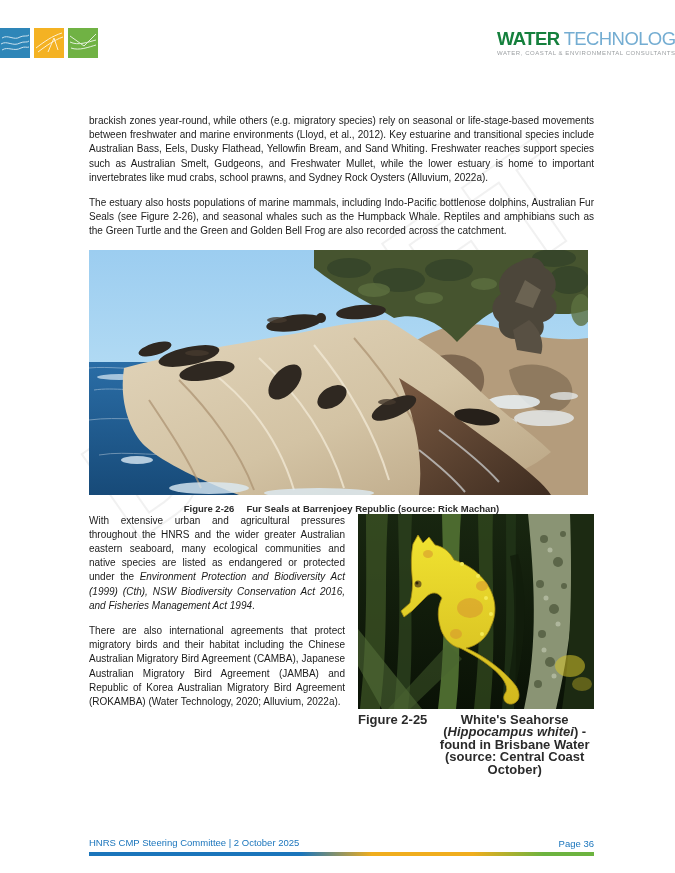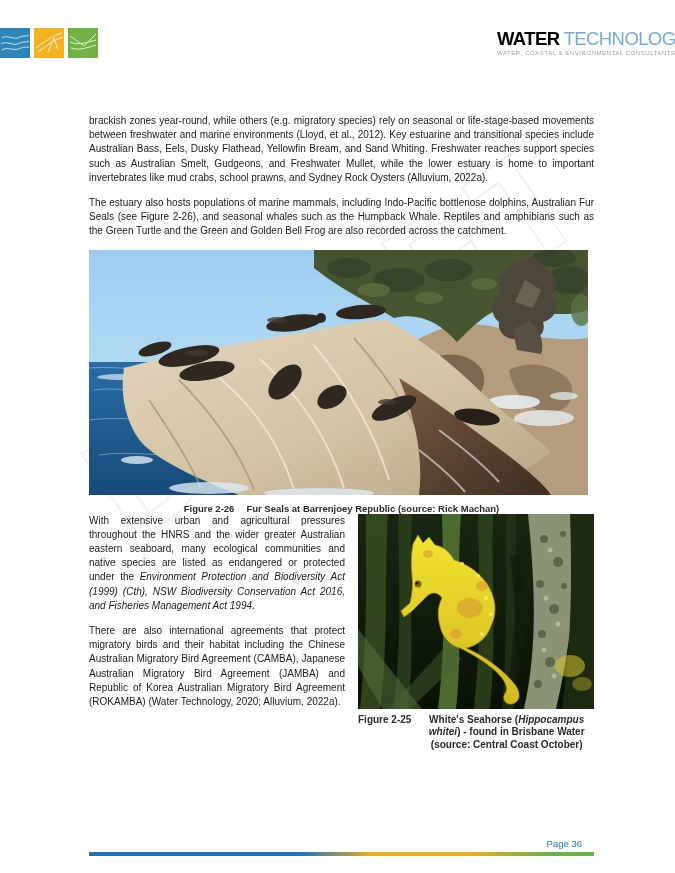--- a/index.html
+++ b/index.html
@@ -16,49 +16,49 @@
     color:transparent; -webkit-text-stroke:2px rgba(120,120,120,0.10);
     text-align:center; pointer-events:none; user-select:none;
   }
   .content{position:relative; z-index:1; margin:0 81px 0 89px; width:505px;}
   
   .header{position:relative; height:72px; padding-top:28px;}
   .logo-squares{position:absolute; left:0; top:28px; display:flex; gap:4px;}
   .logo-sq{width:30px; height:30px; display:block;}
   .brand{position:absolute; right:6px; top:29px; text-align:left; width:172px;}
   .brand-main{font-size:18.5px; letter-spacing:-0.6px; line-height:19px; white-space:nowrap;}
-  .brand-w1{font-weight:bold; color:#000000;}
+  .brand-w1{font-weight:bold; color:#15803d;}
   .brand-w2{font-weight:400; color:#74add2;}
   .brand-tag{font-size:6px; letter-spacing:0.55px; color:#9a9ea1; margin-top:2px; white-space:nowrap;}
   
   .para{font-size:10px; line-height:14.2px; text-align:justify; margin:0 0 11px 0;}
   .p1{margin-top:14px;}
   .it{font-style:italic;}
   
   .fig1{margin-top:3px;}
   .fig1 svg{display:block;}
   .caption1{
     margin-top:8px; text-align:center; font-size:9.5px; font-weight:bold; color:#2b2b2b;
   }
   .cap-label{margin-right:12px;}
   
   .columns{display:flex; justify-content:space-between; }
   .col-left{width:256px;}
   .col-right{width:236px;}
   .col-right svg{display:block;}
   .caption2{
     margin-top:5px; display:flex; justify-content:center;
-    font-size:10px; font-weight:bold; color:#2b2b2b; line-height:12.5px;
+    font-size:13px; font-weight:bold; color:#2b2b2b; line-height:12.5px;
   }
   .caption2 .cap-label{margin-right:8px; white-space:nowrap;}
   .cap2-text{width:182px; text-align:center;}
   
   .footer{position:absolute; left:89px; right:81px; bottom:17px; z-index:1;}
   .footer-text{font-size:9.5px; line-height:13px; color:#1b75bc;}
-  .footer-page{position:absolute; right:12px; bottom:7px; font-size:9.5px; color:#1b75bc;}
+  .footer-page{position:absolute; right:0; bottom:7px; font-size:9.5px; color:#1b75bc;}
   .footer-bar{height:4px; margin-top:3px;
     background:linear-gradient(90deg,#1a75bb 0%,#1a75bb 42%,#f0ad1d 56%,#f0ad1d 76%,#6cb33f 90%,#6cb33f 100%);}
 </style>
 </head>
 <body>
 
 <div class="page">
 
   <div class="watermark">DRAFT</div>
 
@@ -300,17 +300,18 @@
         </svg>
         <div class="caption2">
           <span class="cap-label">Figure 2-25</span>
           <span class="cap2-text"><span>White's Seahorse (</span><span class="it">Hippocampus whitei</span><span>) - found in Brisbane Water (source: Central Coast October)</span></span>
         </div>
       </div>
     </div>
   </div>
 
   <div class="footer">
+    <div class="footer-text">HNRS CMP Steering Committee | 2 October 2025</div>
     <div class="footer-page">Page 36</div>
     <div class="footer-bar"></div>
   </div>
 
 </div>
 
 </body></html>

